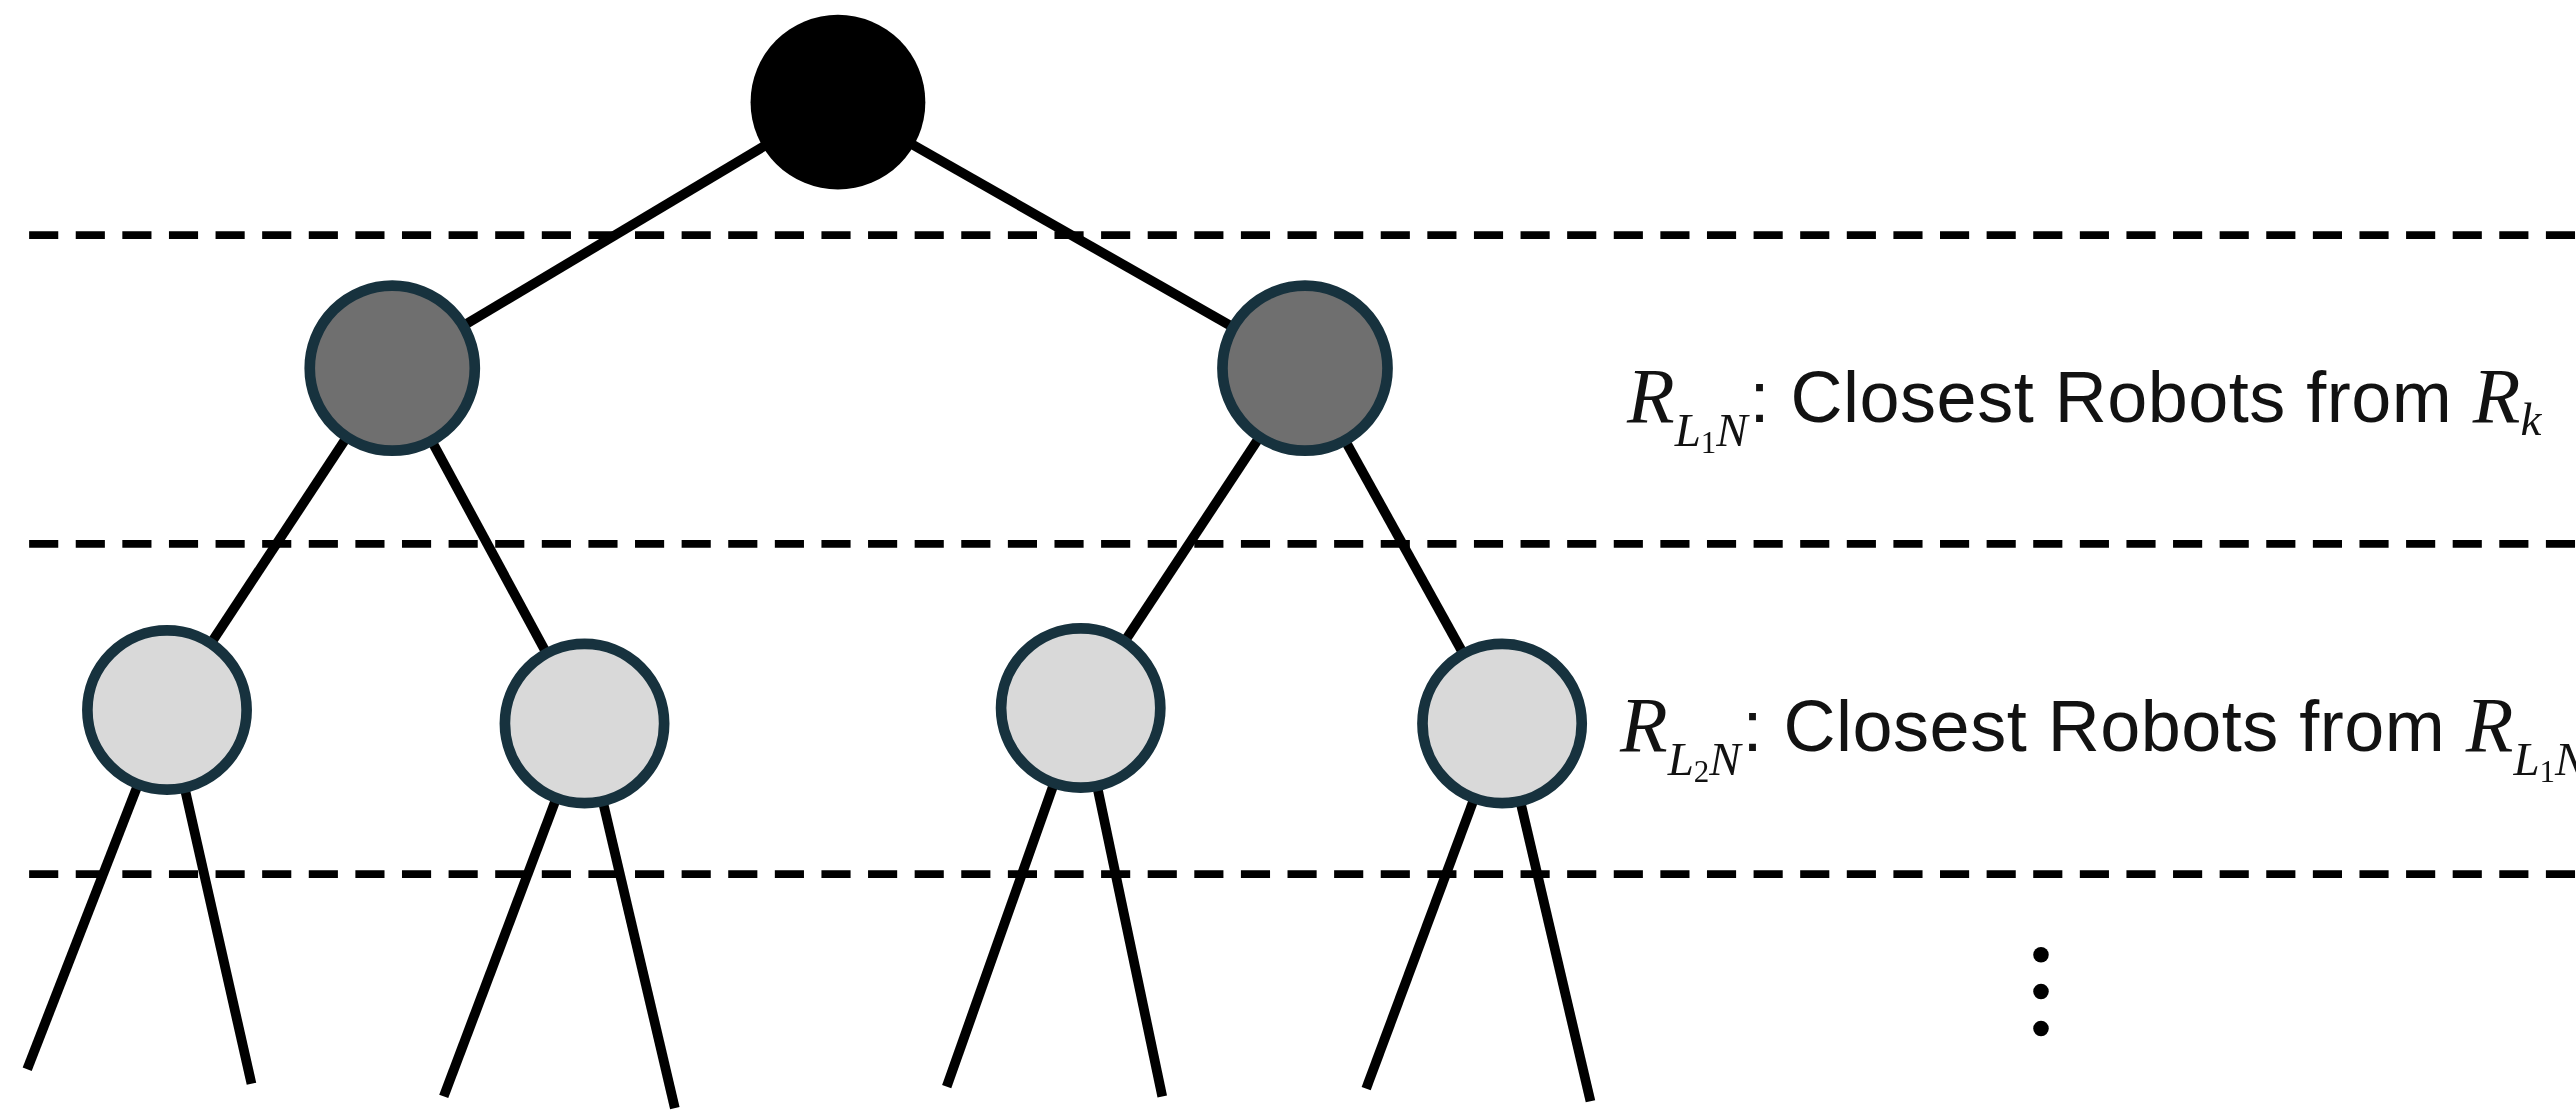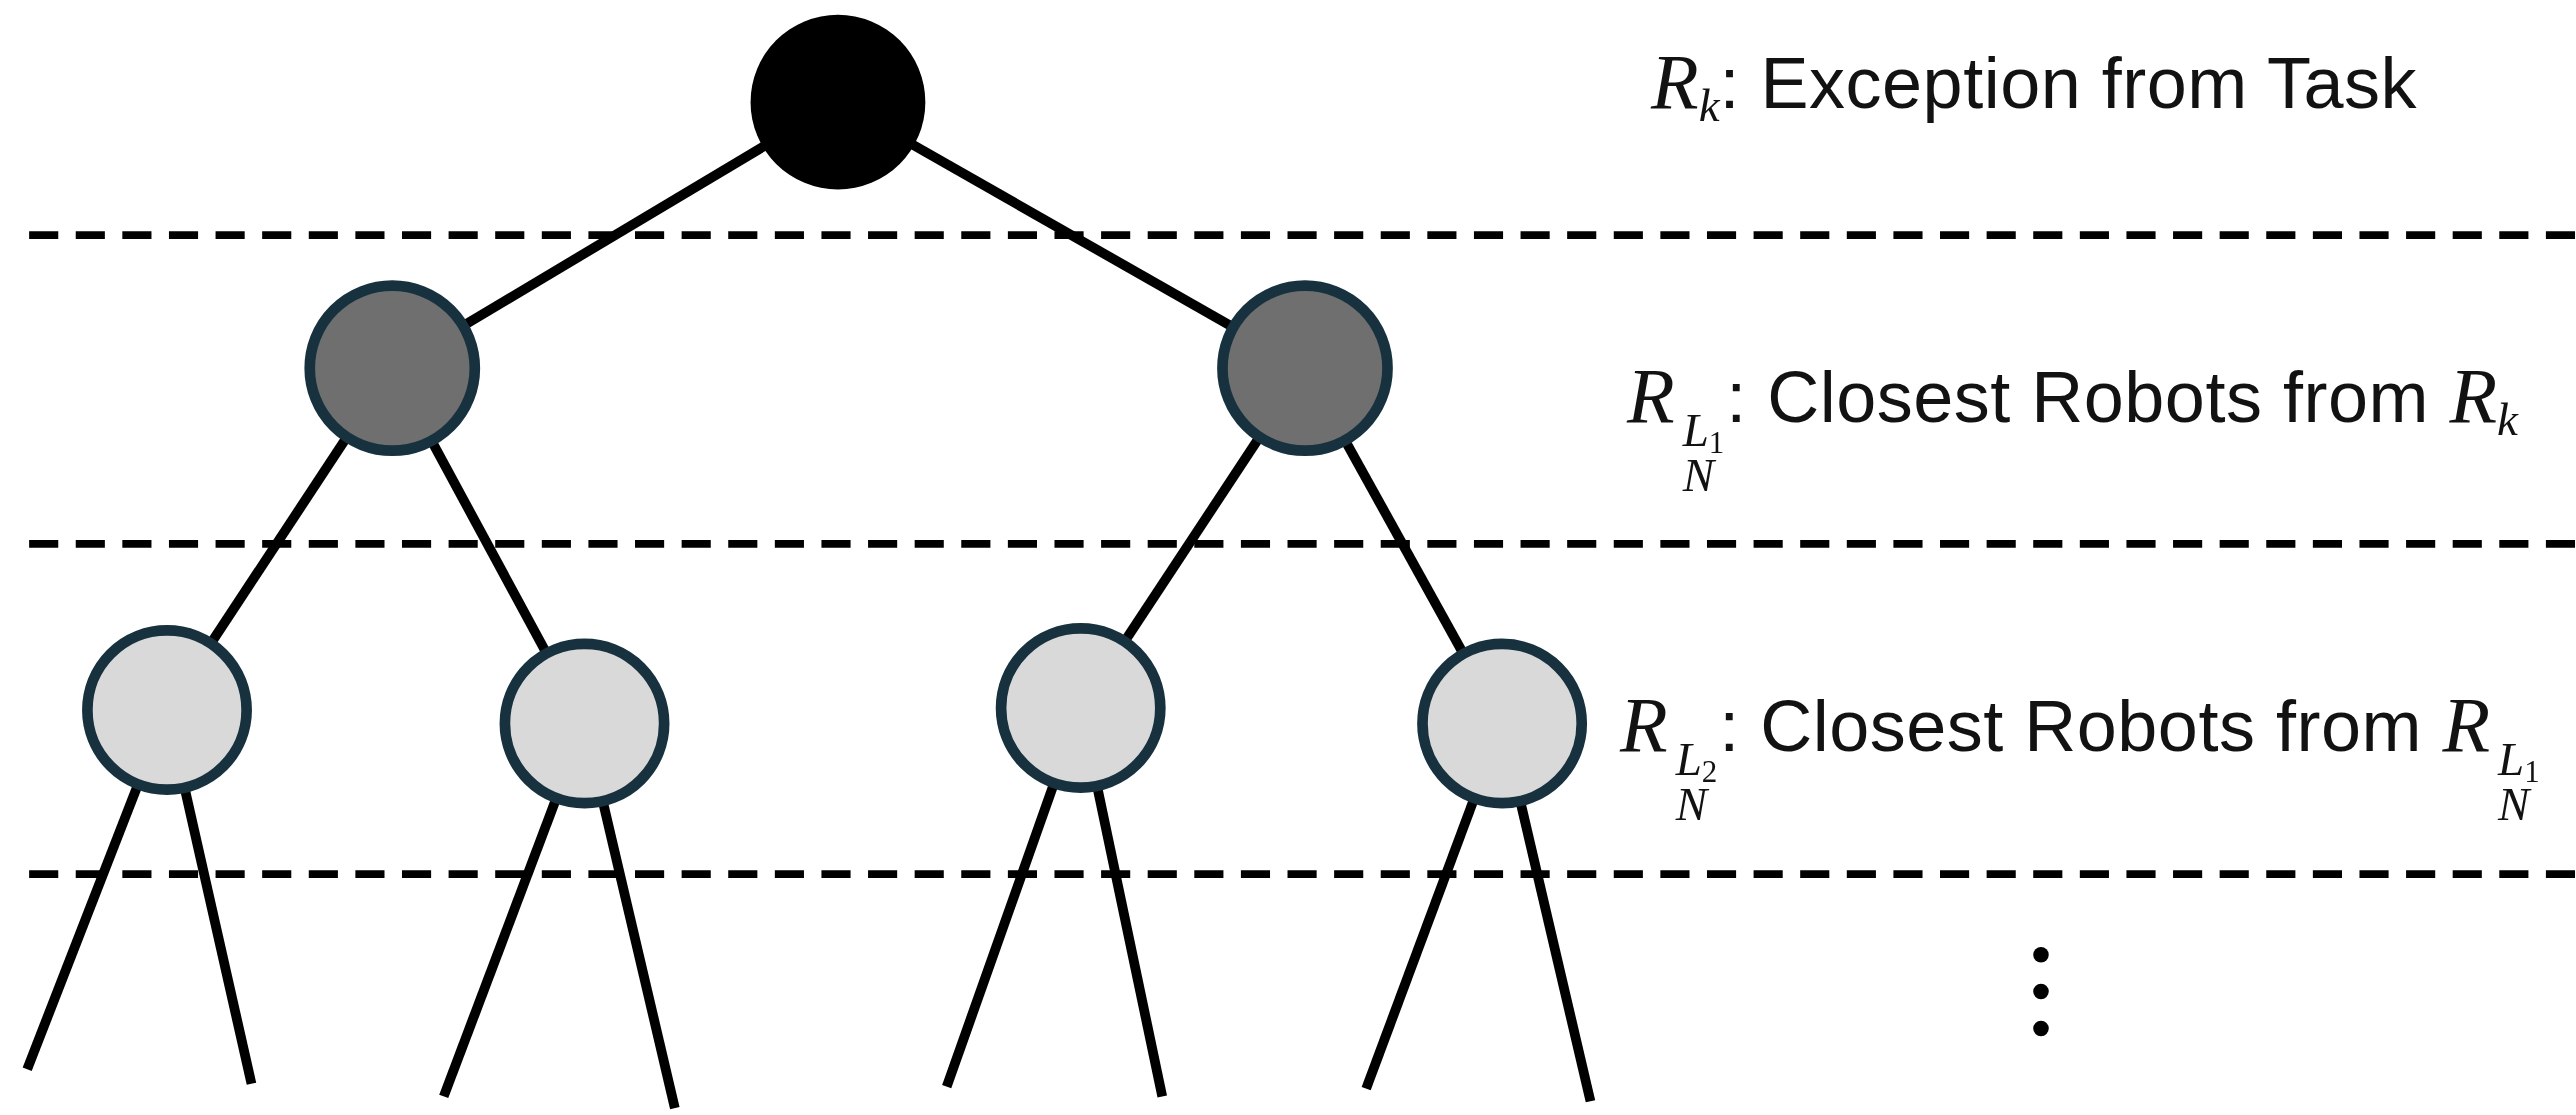--- a/index.html
+++ b/index.html
@@ -45,25 +45,25 @@
   .m sub.simple {
     font-family: "Liberation Serif", serif;
     font-style: italic;
     font-size: 47px;
     vertical-align: -0.28em;
     letter-spacing: 0;
   }
   
   .stack {
     display: inline-flex;
-    flex-direction: column;
+    flex-direction: row;
     justify-content: center;
     vertical-align: -0.34em;
     line-height: 0.82;
-    margin-left: 8px;
+    margin-left: 0;
     margin-right: 1.9px;
   }
   .stack .st,
   .stack .sb {
     font-family: "Liberation Serif", serif;
     font-style: italic;
     font-size: 47px;
   }
   .stack .st sub {
     font-style: normal;
@@ -110,23 +110,20 @@
         <circle cx="1113" cy="729" r="82" fill="#d9d9d9" stroke="#17323e" stroke-width="11"></circle>
         <circle cx="1547" cy="745" r="82" fill="#d9d9d9" stroke="#17323e" stroke-width="11"></circle>
       </g>
     <g id="g-ellipsis">
         <circle cx="2102" cy="983" r="8" fill="#000000"></circle>
         <circle cx="2102" cy="1021" r="8" fill="#000000"></circle>
         <circle cx="2102" cy="1059" r="8" fill="#000000"></circle>
       </g>
   </svg>
 
-  <div class="label" id="label-0">
-    <span class="m"><i>R</i><sub class="simple">k</sub></span><span class="t">: Exception from Task</span>
-  </div>
 
   <div class="label" id="label-1">
     <span class="m"><i>R</i><span class="stack">
           <span class="st"><span>L</span><sub>1</sub></span>
           <span class="sb">N</span>
         </span></span><span class="t">: Closest Robots from </span><span class="m"><i>R</i><sub class="simple">k</sub></span>
   </div>
 
   <div class="label" id="label-2">
     <span class="m"><i>R</i><span class="stack">

